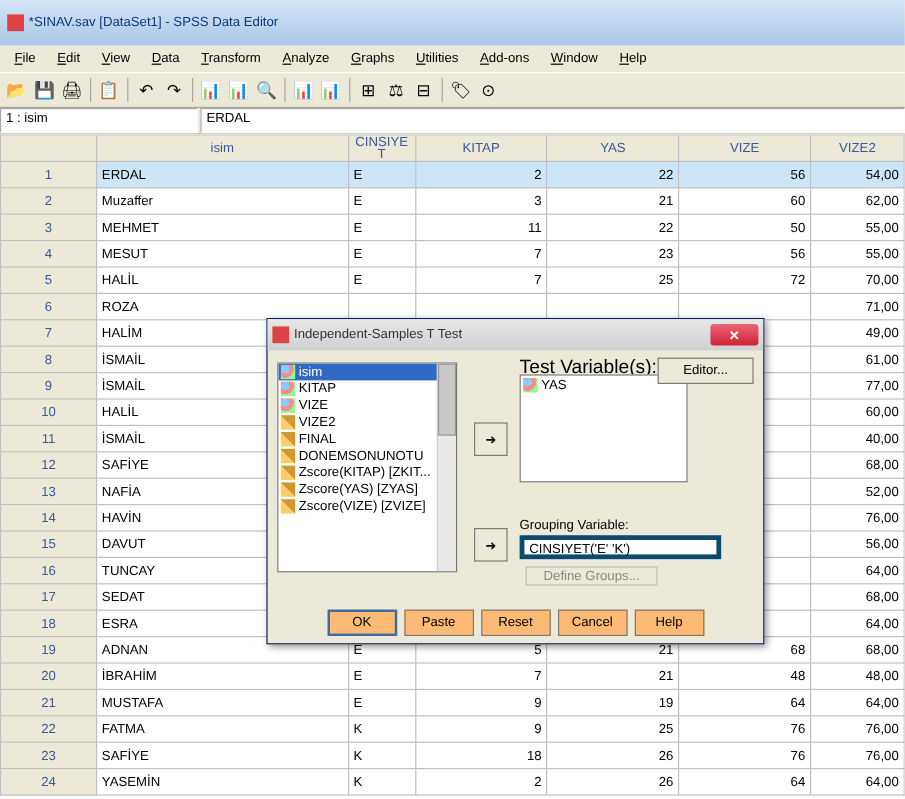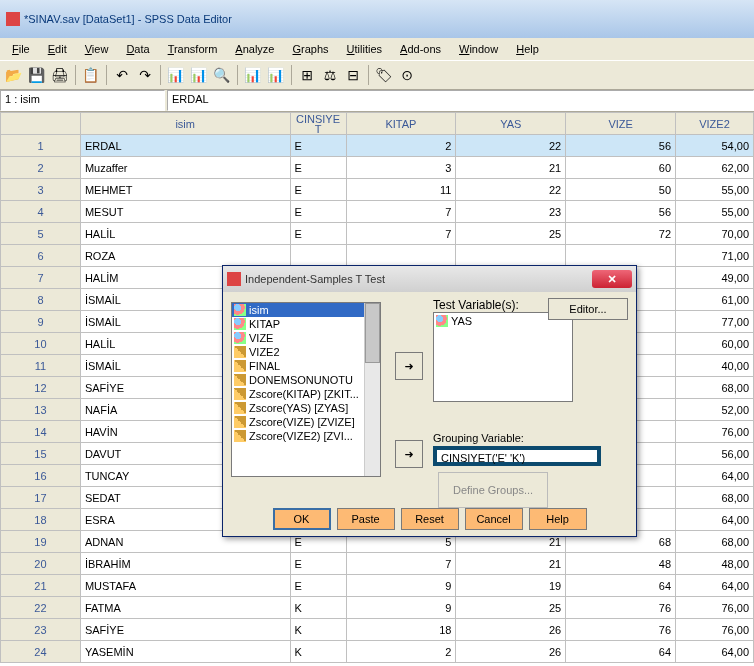--- a/index.html
+++ b/index.html
@@ -37,30 +37,30 @@
 .dlg-close{width:40px;height:18px;background:linear-gradient(#e67,#c23);color:#fff;border-radius:3px;display:flex;align-items:center;justify-content:center;font-weight:bold}
 .dlg-body{padding:8px;position:relative;height:210px}
 .varlist{position:absolute;top:10px;left:8px;width:150px;height:175px;background:#fff;border:1px solid #7a7a7a;overflow:hidden}
 .varlist .item{padding:1px 2px;display:flex;align-items:center;gap:3px;font-size:11px}
 .varlist .item.sel{background:#316ac5;color:#fff}
 .ic{width:12px;height:12px;flex-shrink:0}
 .ic-nom{background:radial-gradient(circle at 30% 30%,#8cf 30%,#f88 30% 60%,#8f8 60%)}
 .ic-scale{background:linear-gradient(45deg,#fc6 50%,#c93 50%)}
 .scroll-r{position:absolute;right:0;top:0;bottom:0;width:16px;background:#e8e8e8;border-left:1px solid #ccc}
 .scroll-r .th{position:absolute;top:0;left:0;right:0;height:60px;background:#c8c8c8;border:1px solid #999}
-.tvlabel{position:absolute;top:6px;left:210px;font-size:12px}
+.tvlabel{position:absolute;top:6px;left:210px;font-size:16px}
 .tvbox{position:absolute;top:20px;left:210px;width:140px;height:90px;background:#fff;border:1px solid #7a7a7a;padding:2px}
 .tvbox .item{display:flex;align-items:center;gap:3px}
 .gvlabel{position:absolute;top:140px;left:210px}
 .gvbox{position:absolute;top:154px;left:210px;width:168px;height:20px;background:#fff;border:4px solid #0c4a6e;padding:2px 4px}
 .arrowbtn{position:absolute;width:28px;height:28px;border:1px solid #7a7a7a;background:#ece9d8;display:flex;align-items:center;justify-content:center}
 .ab1{top:60px;left:172px}
 .ab2{top:148px;left:172px}
 .optbtn{position:absolute;top:6px;right:8px;width:80px;height:22px;border:1px solid #7a7a7a;background:#ece9d8}
-.defg{position:absolute;top:180px;left:215px;width:110px;height:36px;border:1px solid #bbb;background:#ece9d8;color:#888}
+.defg{position:absolute;top:180px;left:215px;width:110px;height:16px;border:1px solid #bbb;background:#ece9d8;color:#888}
 .dlg-foot{display:flex;justify-content:center;gap:6px;padding:6px}
 .dlg-foot button{width:58px;height:22px;border:1px solid #7a7a7a;background:#fdba74}
 .dlg-foot button.def{border:2px solid #3a6ea5}
 </style>
 </head>
 <body>
 
 <div class="titlebar">
   <span class="win-icon"></span>
   <span>*SINAV.sav [DataSet1] - SPSS Data Editor</span>
@@ -382,24 +382,20 @@
           <span class="ic ic-scale"></span>
           <span>Zscore(KITAP) [ZKIT...</span>
         </div>
         <div class="item">
           <span class="ic ic-scale"></span>
           <span>Zscore(YAS) [ZYAS]</span>
         </div>
         <div class="item">
           <span class="ic ic-scale"></span>
           <span>Zscore(VIZE) [ZVIZE]</span>
-        </div>
-        <div class="item">
-          <span class="ic ic-scale"></span>
-          <span>Zscore(VIZE2) [ZVI...</span>
         </div>
         <div class="scroll-r">
           <div class="th"></div>
         </div>
     </div>
     <div class="tvlabel">Test Variable(s):</div>
     <div class="tvbox">
       <div class="item">
           <span class="ic ic-nom"></span>
           <span>YAS</span>

